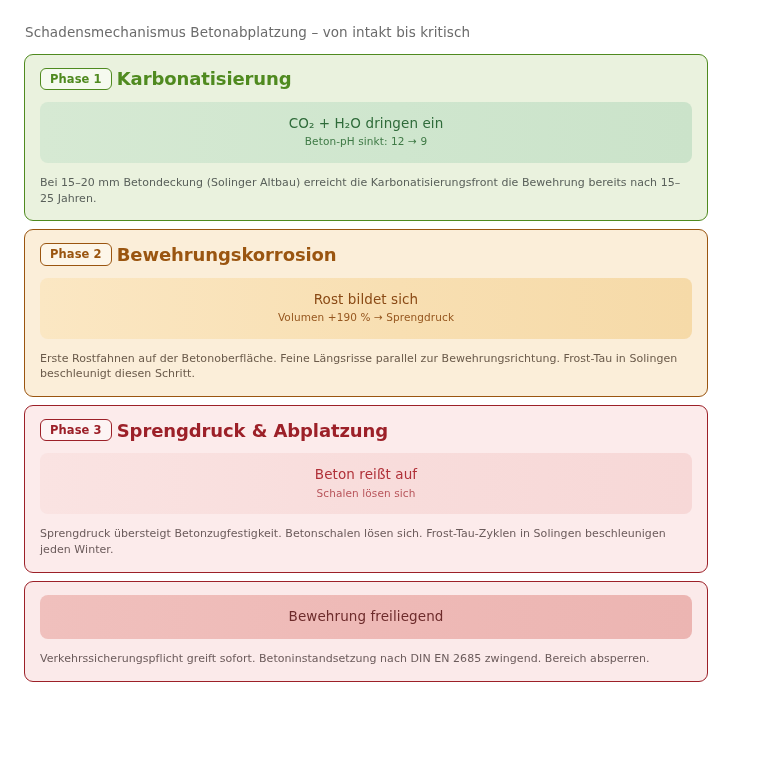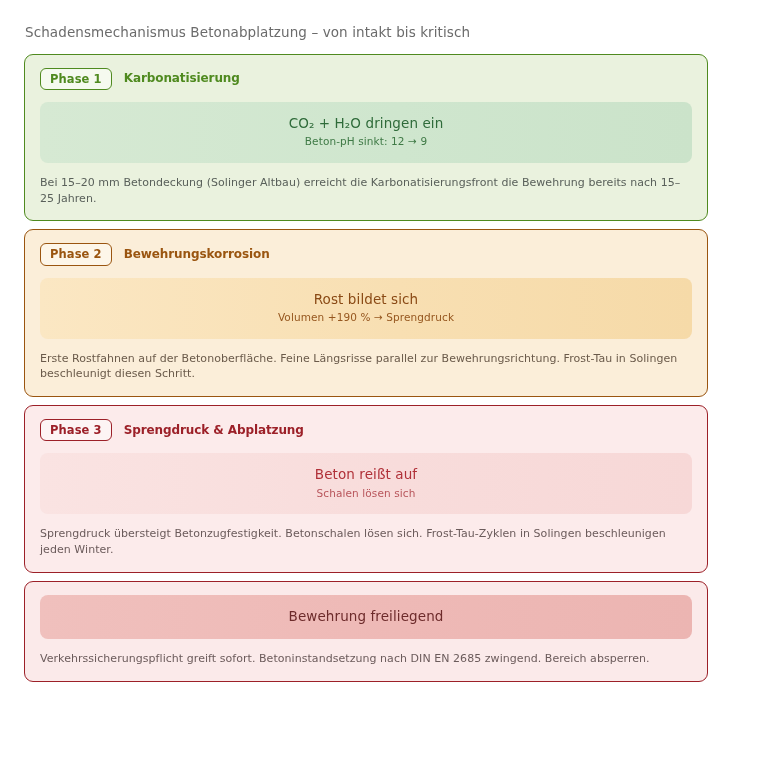--- a/index.html
+++ b/index.html
@@ -44,40 +44,40 @@
     border-radius: 9px;
     border: 1.6px solid var(--accent);
     background: var(--card-bg);
     padding: 13px 15px 14px 15px;
   }
 
   
   .phase-head {
     display: flex;
     align-items: center;
-    gap: 7px;
+    gap: 0px;
     margin-bottom: 12px;
   }
 
   .phase-badge {
     display: inline-block;
     border: 1.4px solid var(--accent);
     border-radius: 6px;
     background: var(--badge-bg);
     color: var(--accent);
     font-size: 11.5px;
     font-weight: 700;
     letter-spacing: .1px;
     padding: 4px 9px 4px 9px;
     line-height: 1.05;
     white-space: nowrap;
   }
 
   .phase-title {
-    font-size: 12px;
+    font-size: 18px;
     font-weight: 700;
     color: var(--accent);
     letter-spacing: -.1px;
     margin-left: 5px;
     line-height: 1.2;
     white-space: nowrap;
   }
 
   
   .phase-band {

